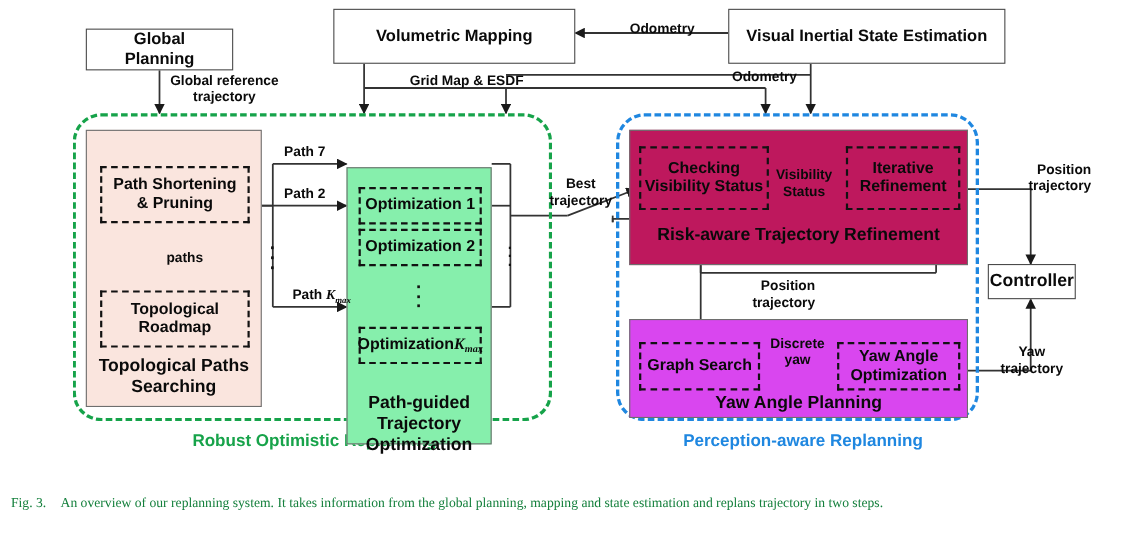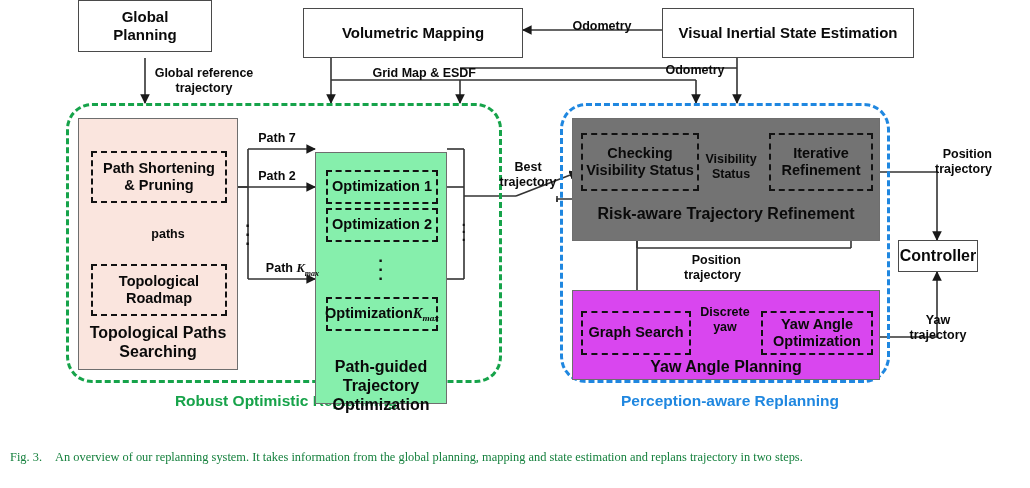--- a/index.html
+++ b/index.html
@@ -36,21 +36,21 @@
   }
   .group.blue { border-color: #1f87e0; }
 
   
   .panel {
     position: absolute;
     border: 1.4px solid #6e6e6e;
   }
   .panel.pink   { background: #fae5de; }
   .panel.yellow { background: #86efac; margin-top: 34px; }
-  .panel.green  { background: #737373; }
+  .panel.green  { background: #be185d; }
   .panel.purple { background: #d946ef; }
 
   .panel-title {
     position: absolute;
     left: 0; right: 0;
     text-align: center;
     font-weight: bold;
     font-size: 16px;
     color: #0a0a0a;
     line-height: 1.2;
@@ -177,21 +177,21 @@
 
       <path d="M 880 172 L 880 172"></path>
       <path d="M 851 192 L 851 248"></path>
       <path d="M 851 248 L 637 248"></path>
       <path d="M 637 248 L 637 241"></path>
 
       <path d="M 557 196 L 557 202"></path>
     </g>
   </svg>
 
-  <div class="box solidbox" style="left:78px;  top:0;  width:134px; height:52px;">Global<br>Planning</div>
+  <div class="box solidbox" style="left:78px;  top:26px;  width:134px; height:38px;">Global<br>Planning</div>
 
   <div class="box solidbox" style="left:303px; top:8px;  width:220px; height:50px;">Volumetric Mapping</div>
 
   <div class="box solidbox" style="left:662px; top:8px;  width:252px; height:50px;">Visual Inertial State Estimation</div>
 
   <div class="box solidbox" style="left:898px; top:240px; width:80px; height:32px; font-size:16px;">Controller</div>
 
   <div class="group" style="left:66px; top:103px; width:436px; height:280px;"></div>
   <div class="group blue" style="left:560px; top:103px; width:330px; height:280px;"></div>
 

